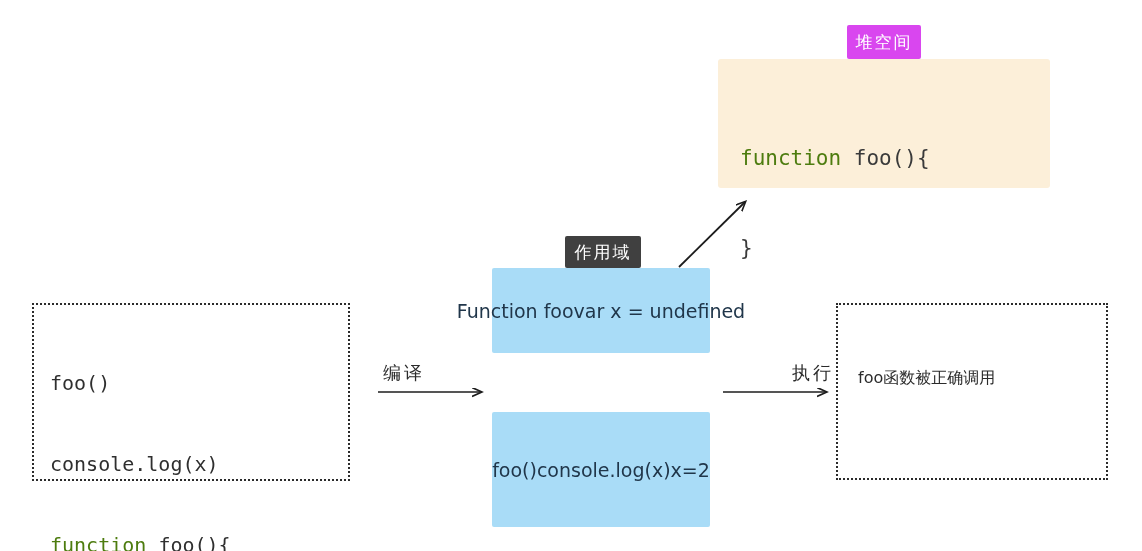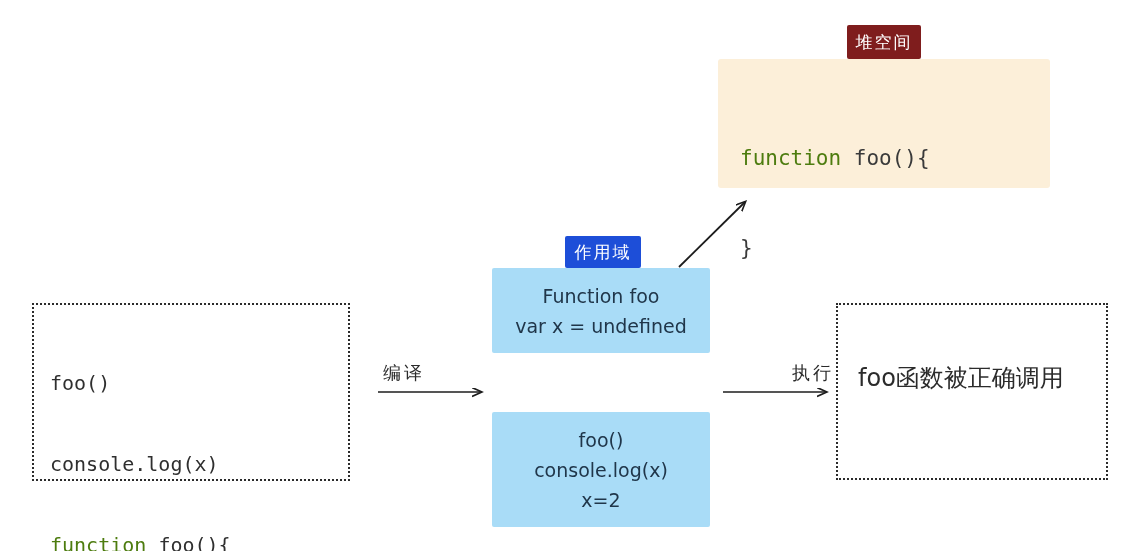--- a/index.html
+++ b/index.html
@@ -51,44 +51,43 @@
   .tag {
     display: flex;
     align-items: center;
     justify-content: center;
     color: #ffffff;
     font-size: 17px;
     letter-spacing: 2px;
     font-family: "DejaVu Sans", sans-serif;
     border-radius: 2px;
   }
-  .tag-orange { background: #7f1d1d; }
-  .tag-blue   { background: #1d4ed8; }
+  .tag-orange { background: #d946ef; }
+  .tag-blue   { background: #404040; }
 
   
   .blue-panel {
     background: #a9dcf7;
     border-radius: 2px;
     display: flex;
-    flex-direction: column;
     align-items: center;
     justify-content: center;
   }
   .blue-line {
     color: #20364a;
     font-size: 19px;
     line-height: 30px;
     font-family: "DejaVu Sans", sans-serif;
     white-space: pre;
   }
 
   
   .result-line {
     color: #2b2b2b;
-    font-size: 24px;
+    font-size: 16px;
     line-height: 34px;
     white-space: pre;
     font-family: "DejaVu Sans", sans-serif;
   }
 
   
   .arrow-label {
     color: #2b2b2b;
     font-size: 18px;
     letter-spacing: 3px;

